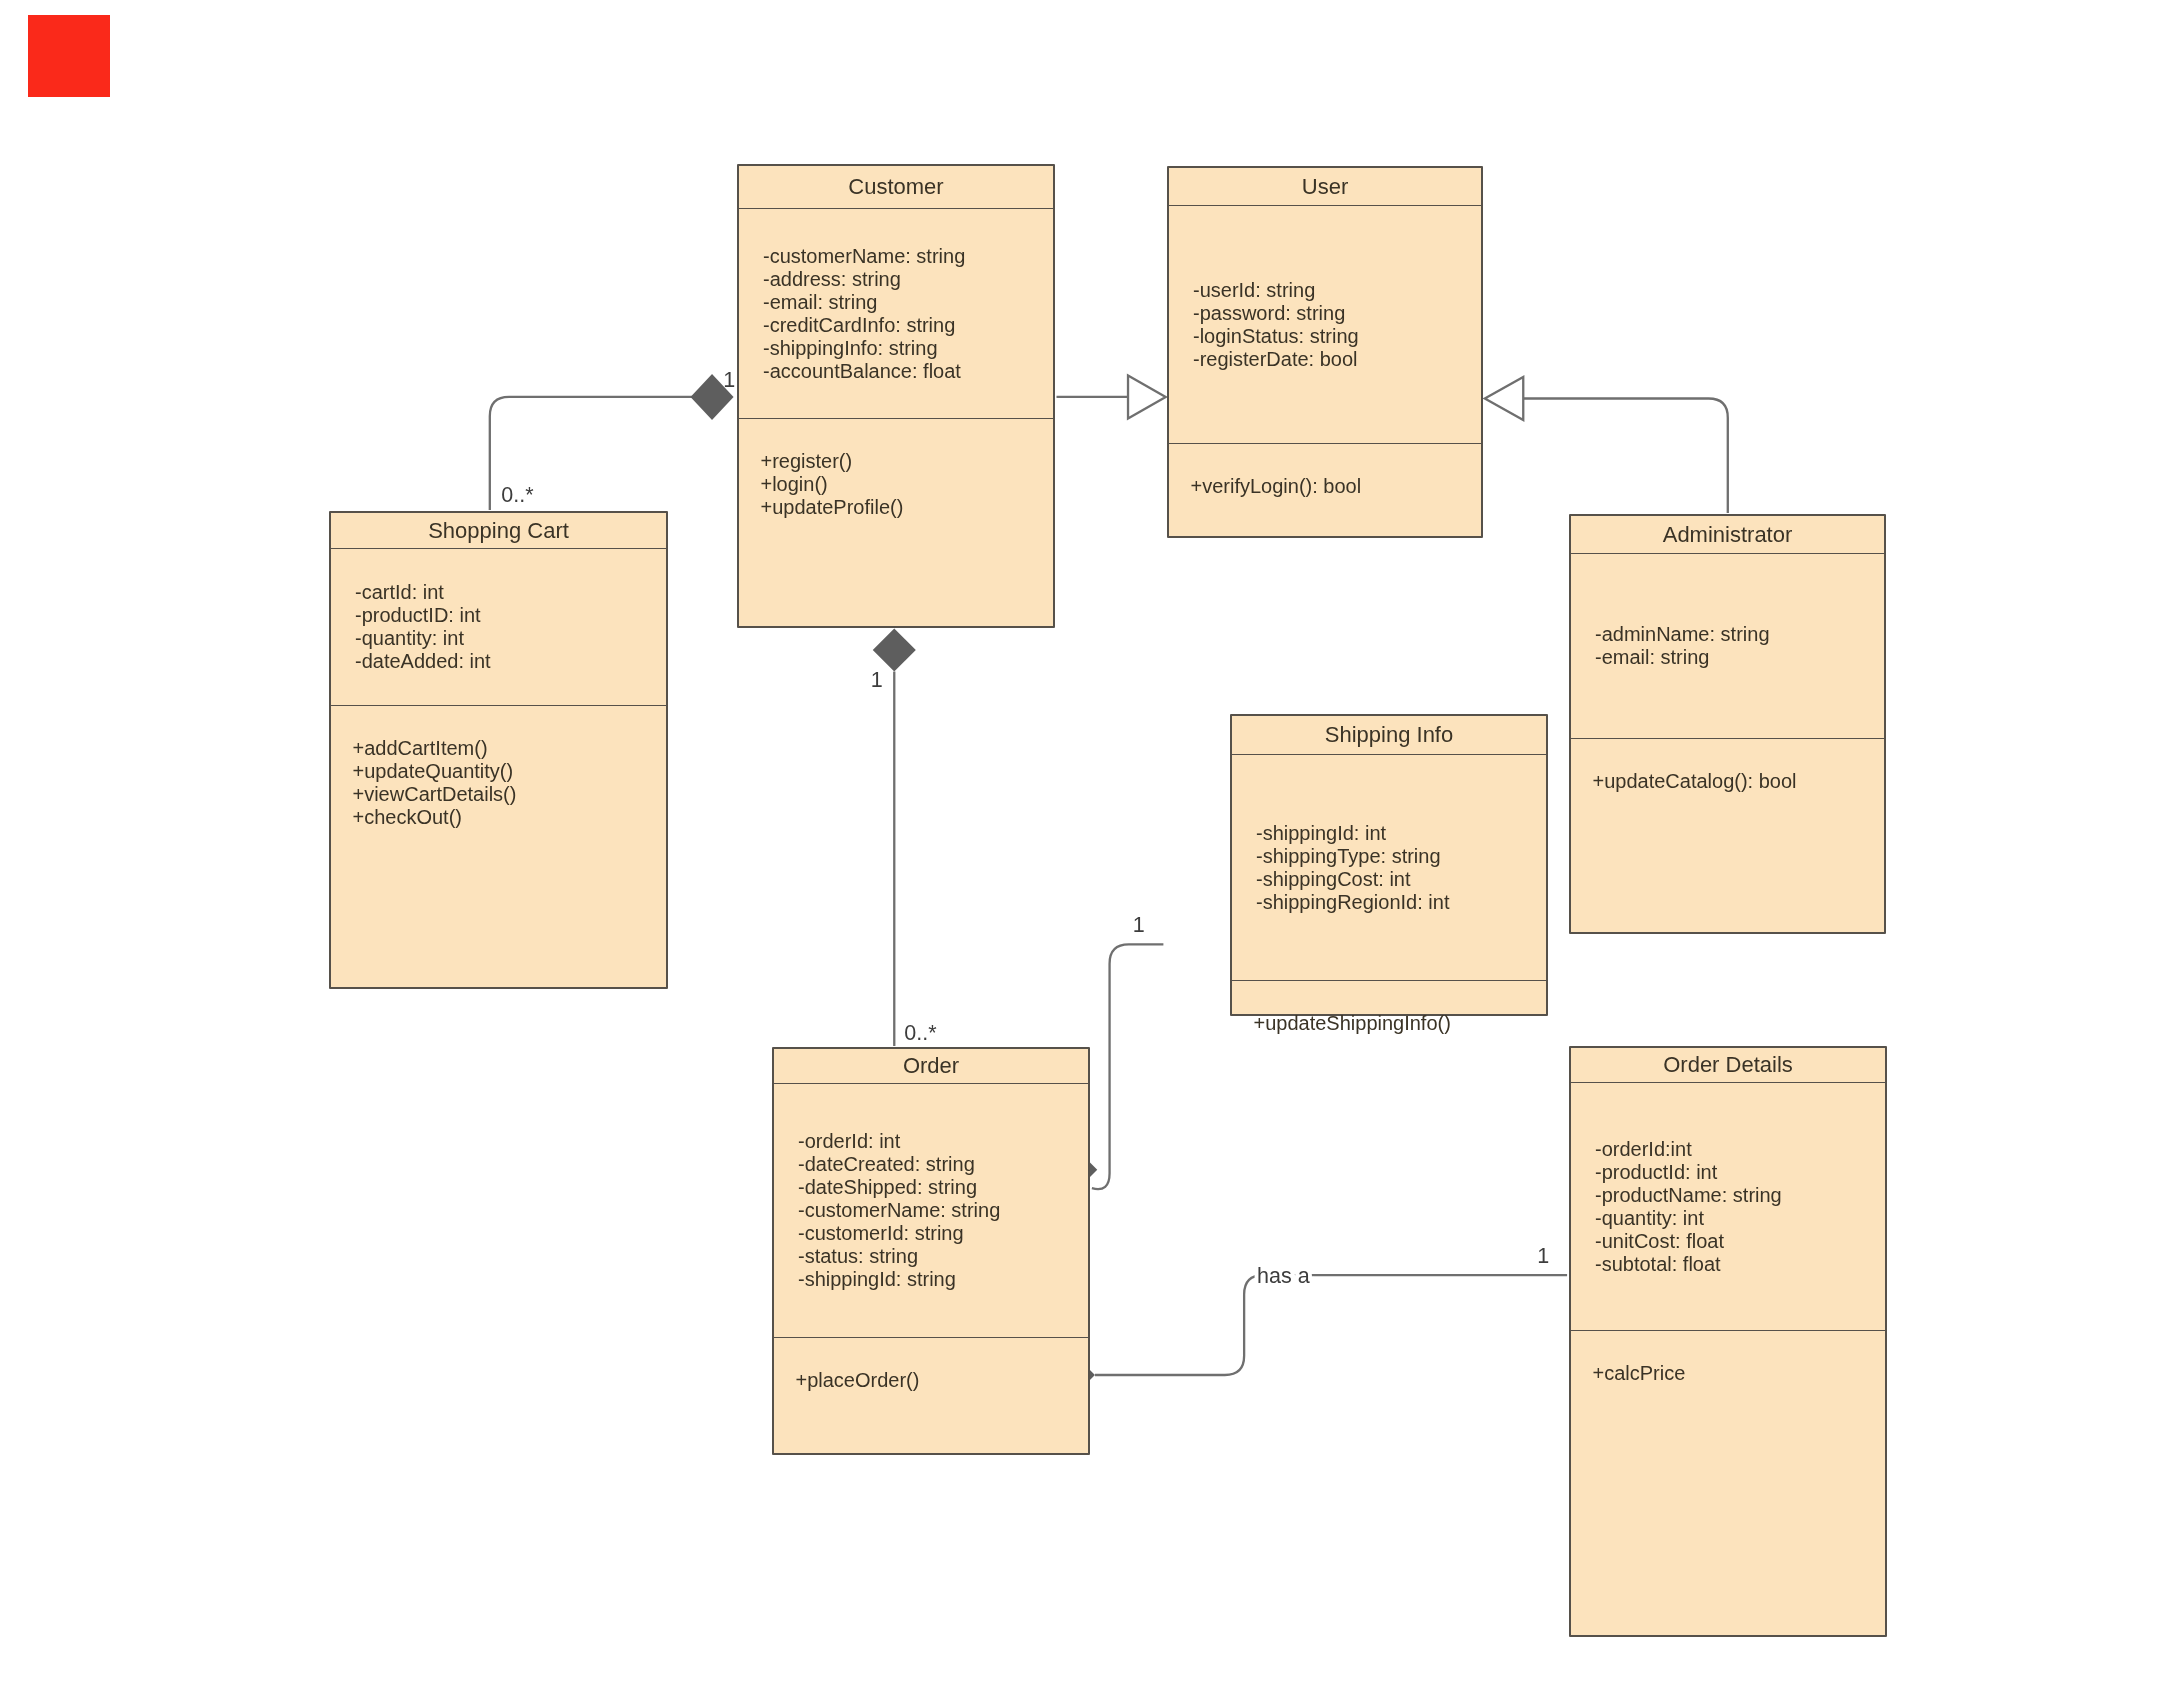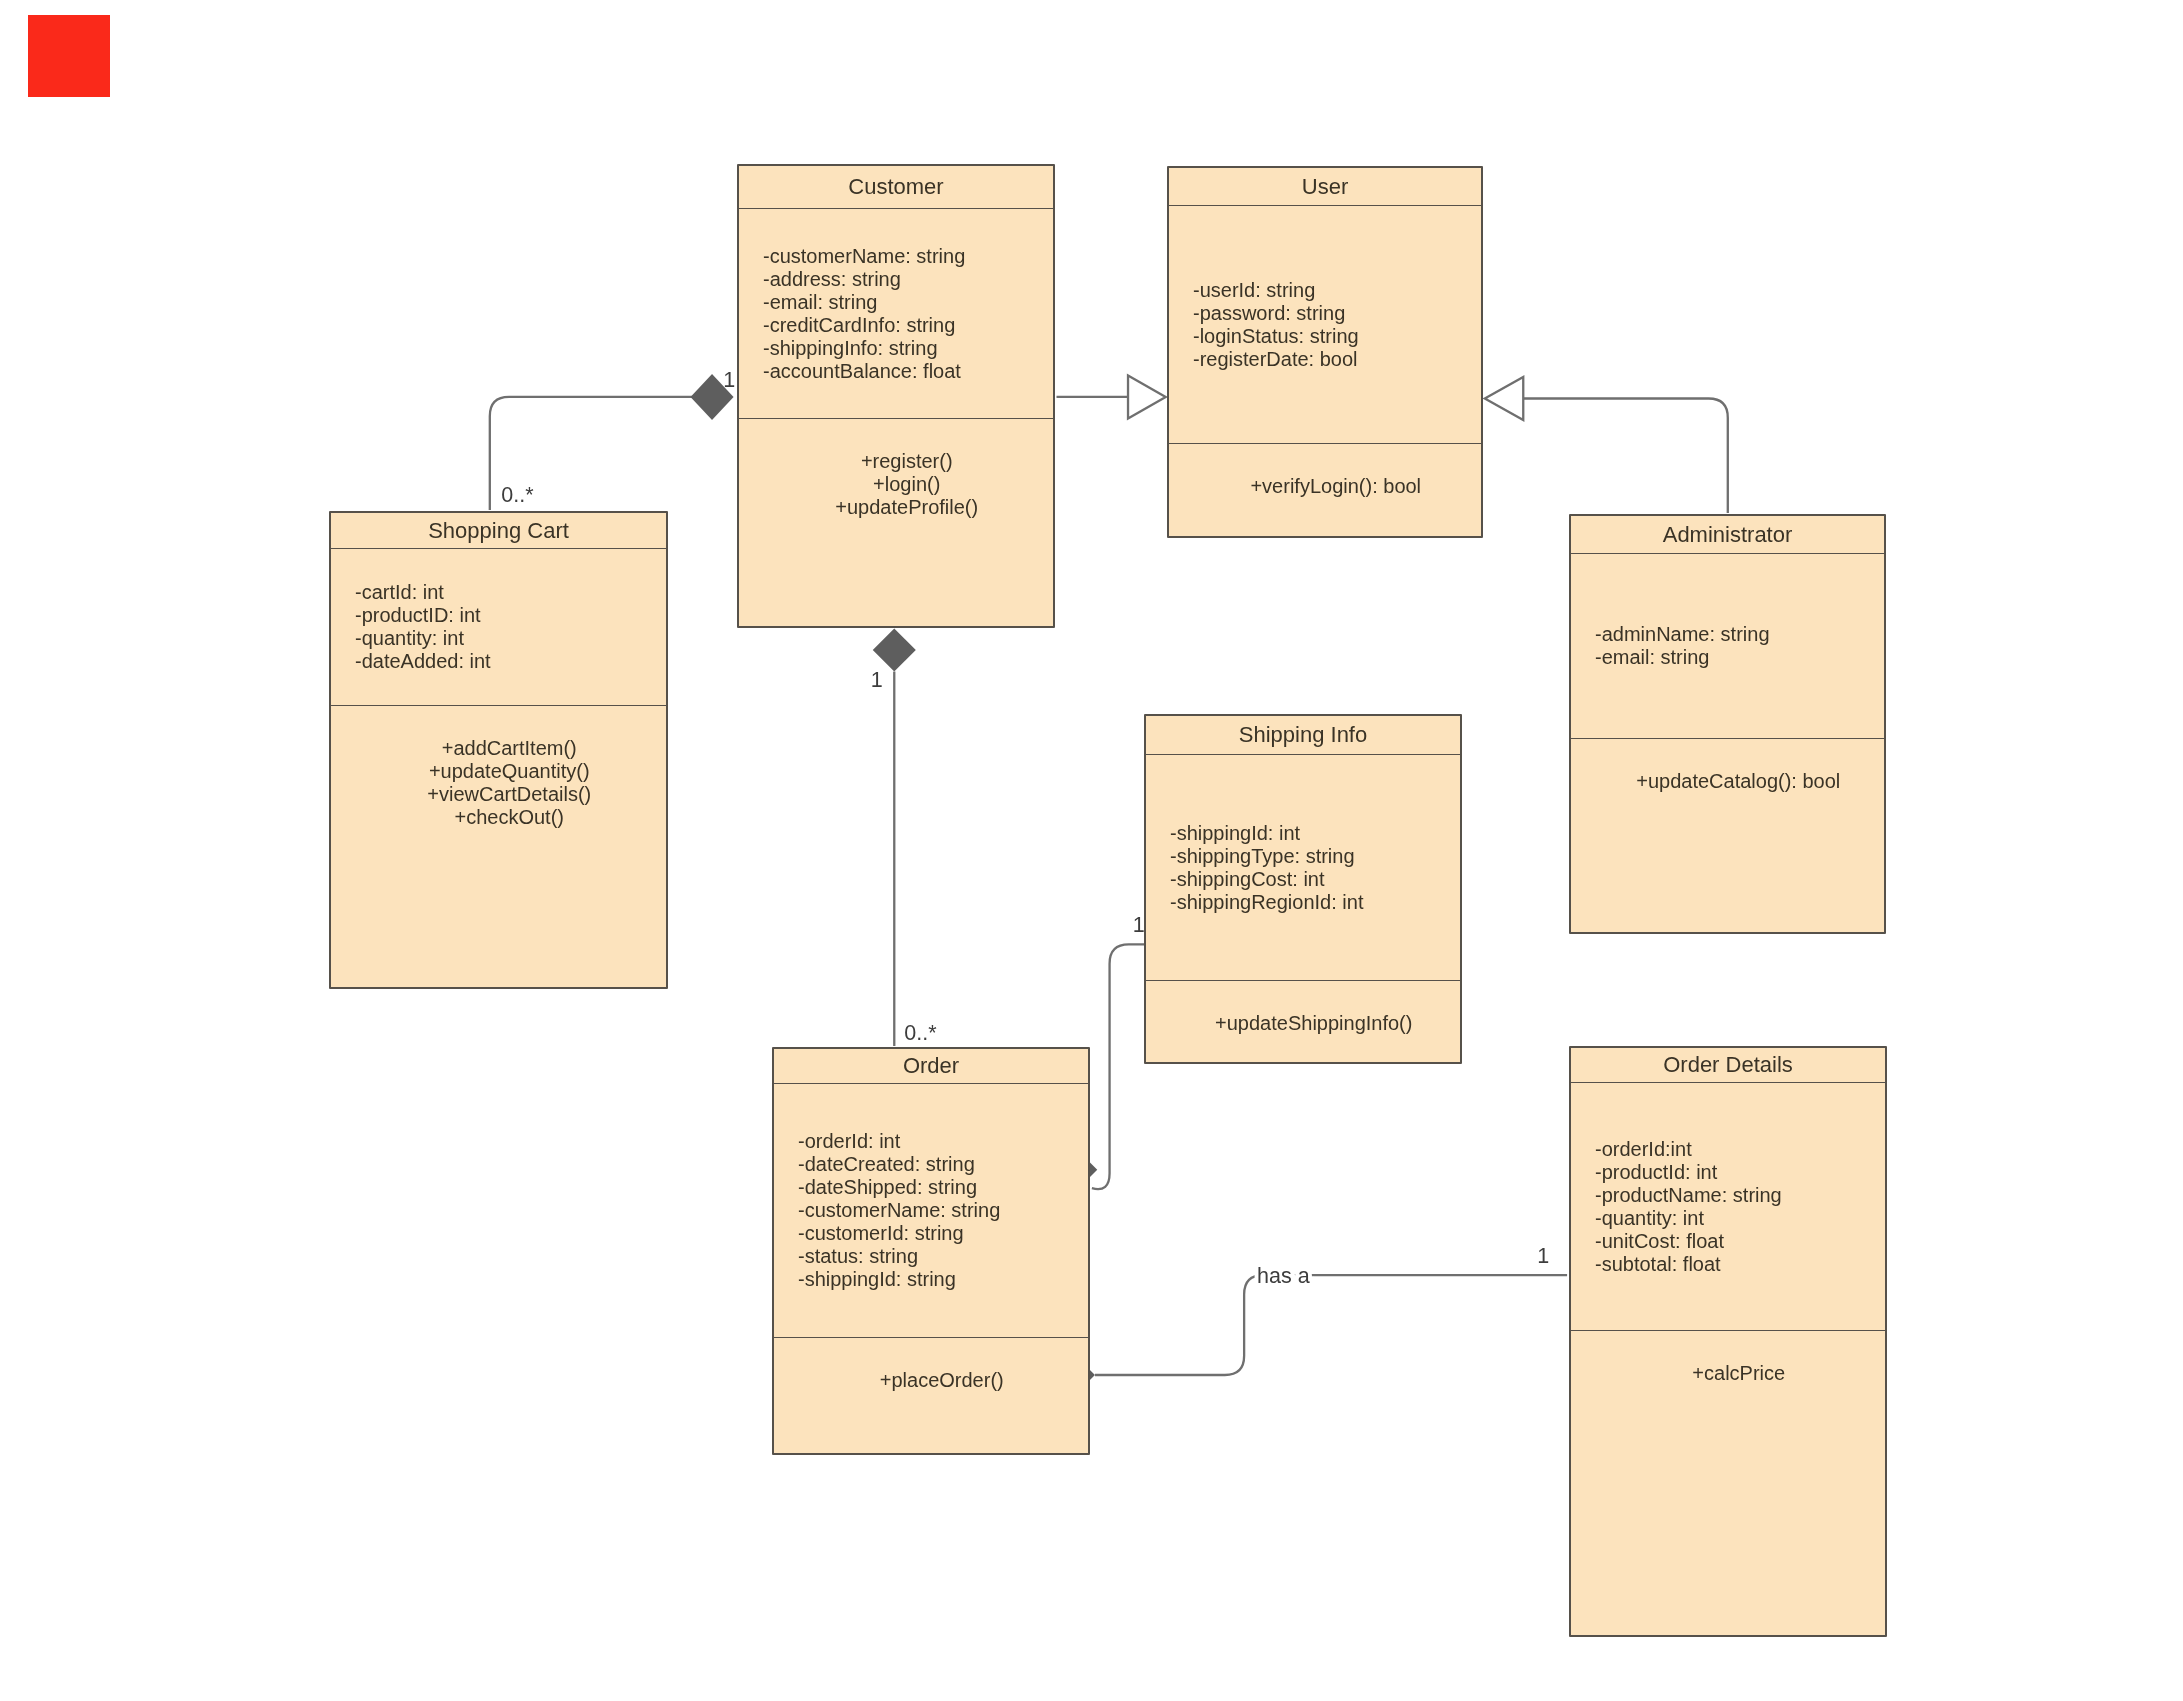--- a/index.html
+++ b/index.html
@@ -24,21 +24,21 @@
     box-sizing:border-box;display:flex;flex-direction:column;
   }
   .cls-title{
     flex:0 0 auto;display:flex;align-items:center;justify-content:center;
     font-size:22px;border-bottom:1.9px solid var(--box-border);
   }
   .cls-attrs{
     flex:0 0 auto;display:flex;flex-direction:column;justify-content:center;
     padding-left:24px;border-bottom:1.9px solid var(--box-border);box-sizing:border-box;
   }
-  .cls-methods{flex:1 1 auto;padding:31px 0 0 21.5px;box-sizing:border-box;text-align:center;}
+  .cls-methods{flex:1 1 auto;padding:31px 0 0 21.5px;box-sizing:border-box;}
   .member{font-size:20px;line-height:23px;white-space:nowrap;}
   .conn{stroke:var(--line);stroke-width:3;fill:none;}
   .diamond{fill:var(--diamond);stroke:none;}
   .tri{fill:#ffffff;stroke:var(--line);stroke-width:3;}
   .mult{font-family:"Liberation Sans",sans-serif;font-size:28px;fill:#3d3d3d;}
   .rel-name{
     font-family:"Liberation Sans",sans-serif;font-size:28px;fill:#3d3d3d;
     paint-order:stroke;stroke:#ffffff;stroke-width:10px;text-anchor:middle;
   }
 </style>
@@ -129,21 +129,21 @@
     <div class="cls-title" style="height:37px">Administrator</div>
     <div class="cls-attrs" style="height:185px">
         <div class="member">-adminName: string</div>
         <div class="member">-email: string</div>
       </div>
     <div class="cls-methods">
         <div class="member">+updateCatalog(): bool</div>
       </div>
   </div>
 
-  <div class="cls" style="left:1144px;top:714px;width:318px;height:350px">
+  <div class="cls" style="left:1230px;top:714px;width:318px;height:302px">
     <div class="cls-title" style="height:38px">Shipping Info</div>
     <div class="cls-attrs" style="height:226px">
         <div class="member">-shippingId: int</div>
         <div class="member">-shippingType: string</div>
         <div class="member">-shippingCost: int</div>
         <div class="member">-shippingRegionId: int</div>
       </div>
     <div class="cls-methods">
         <div class="member">+updateShippingInfo()</div>
       </div>

